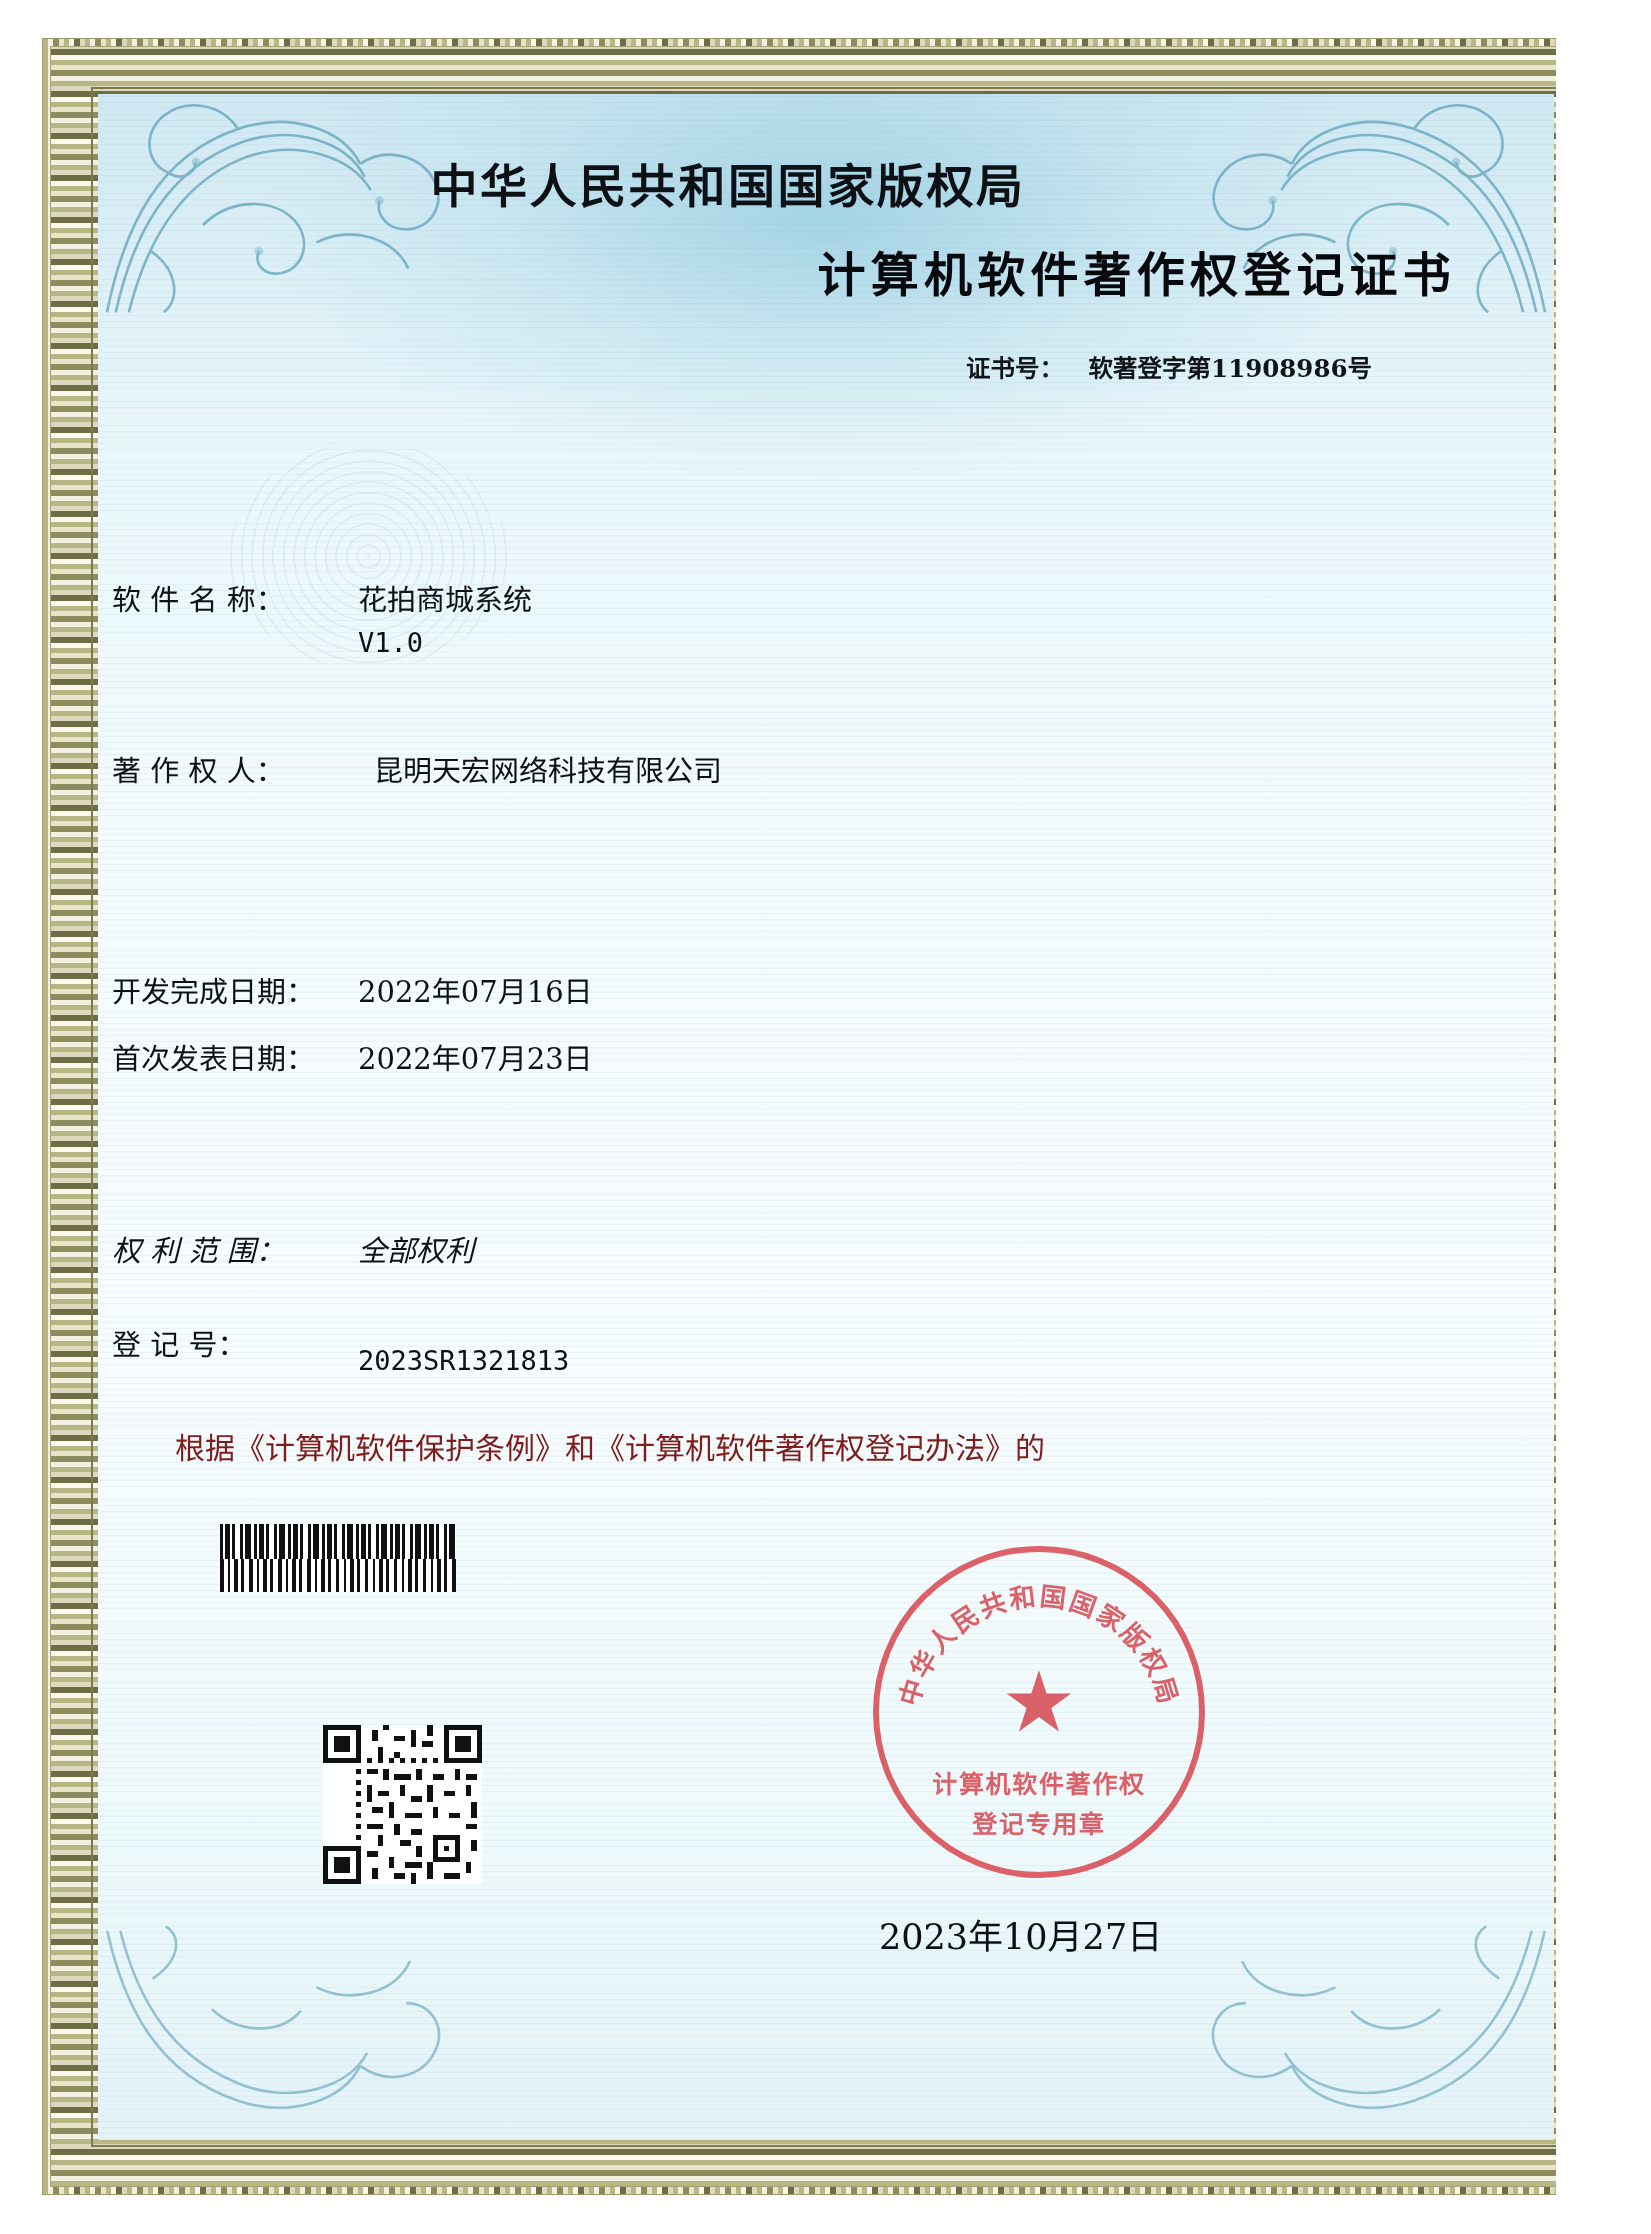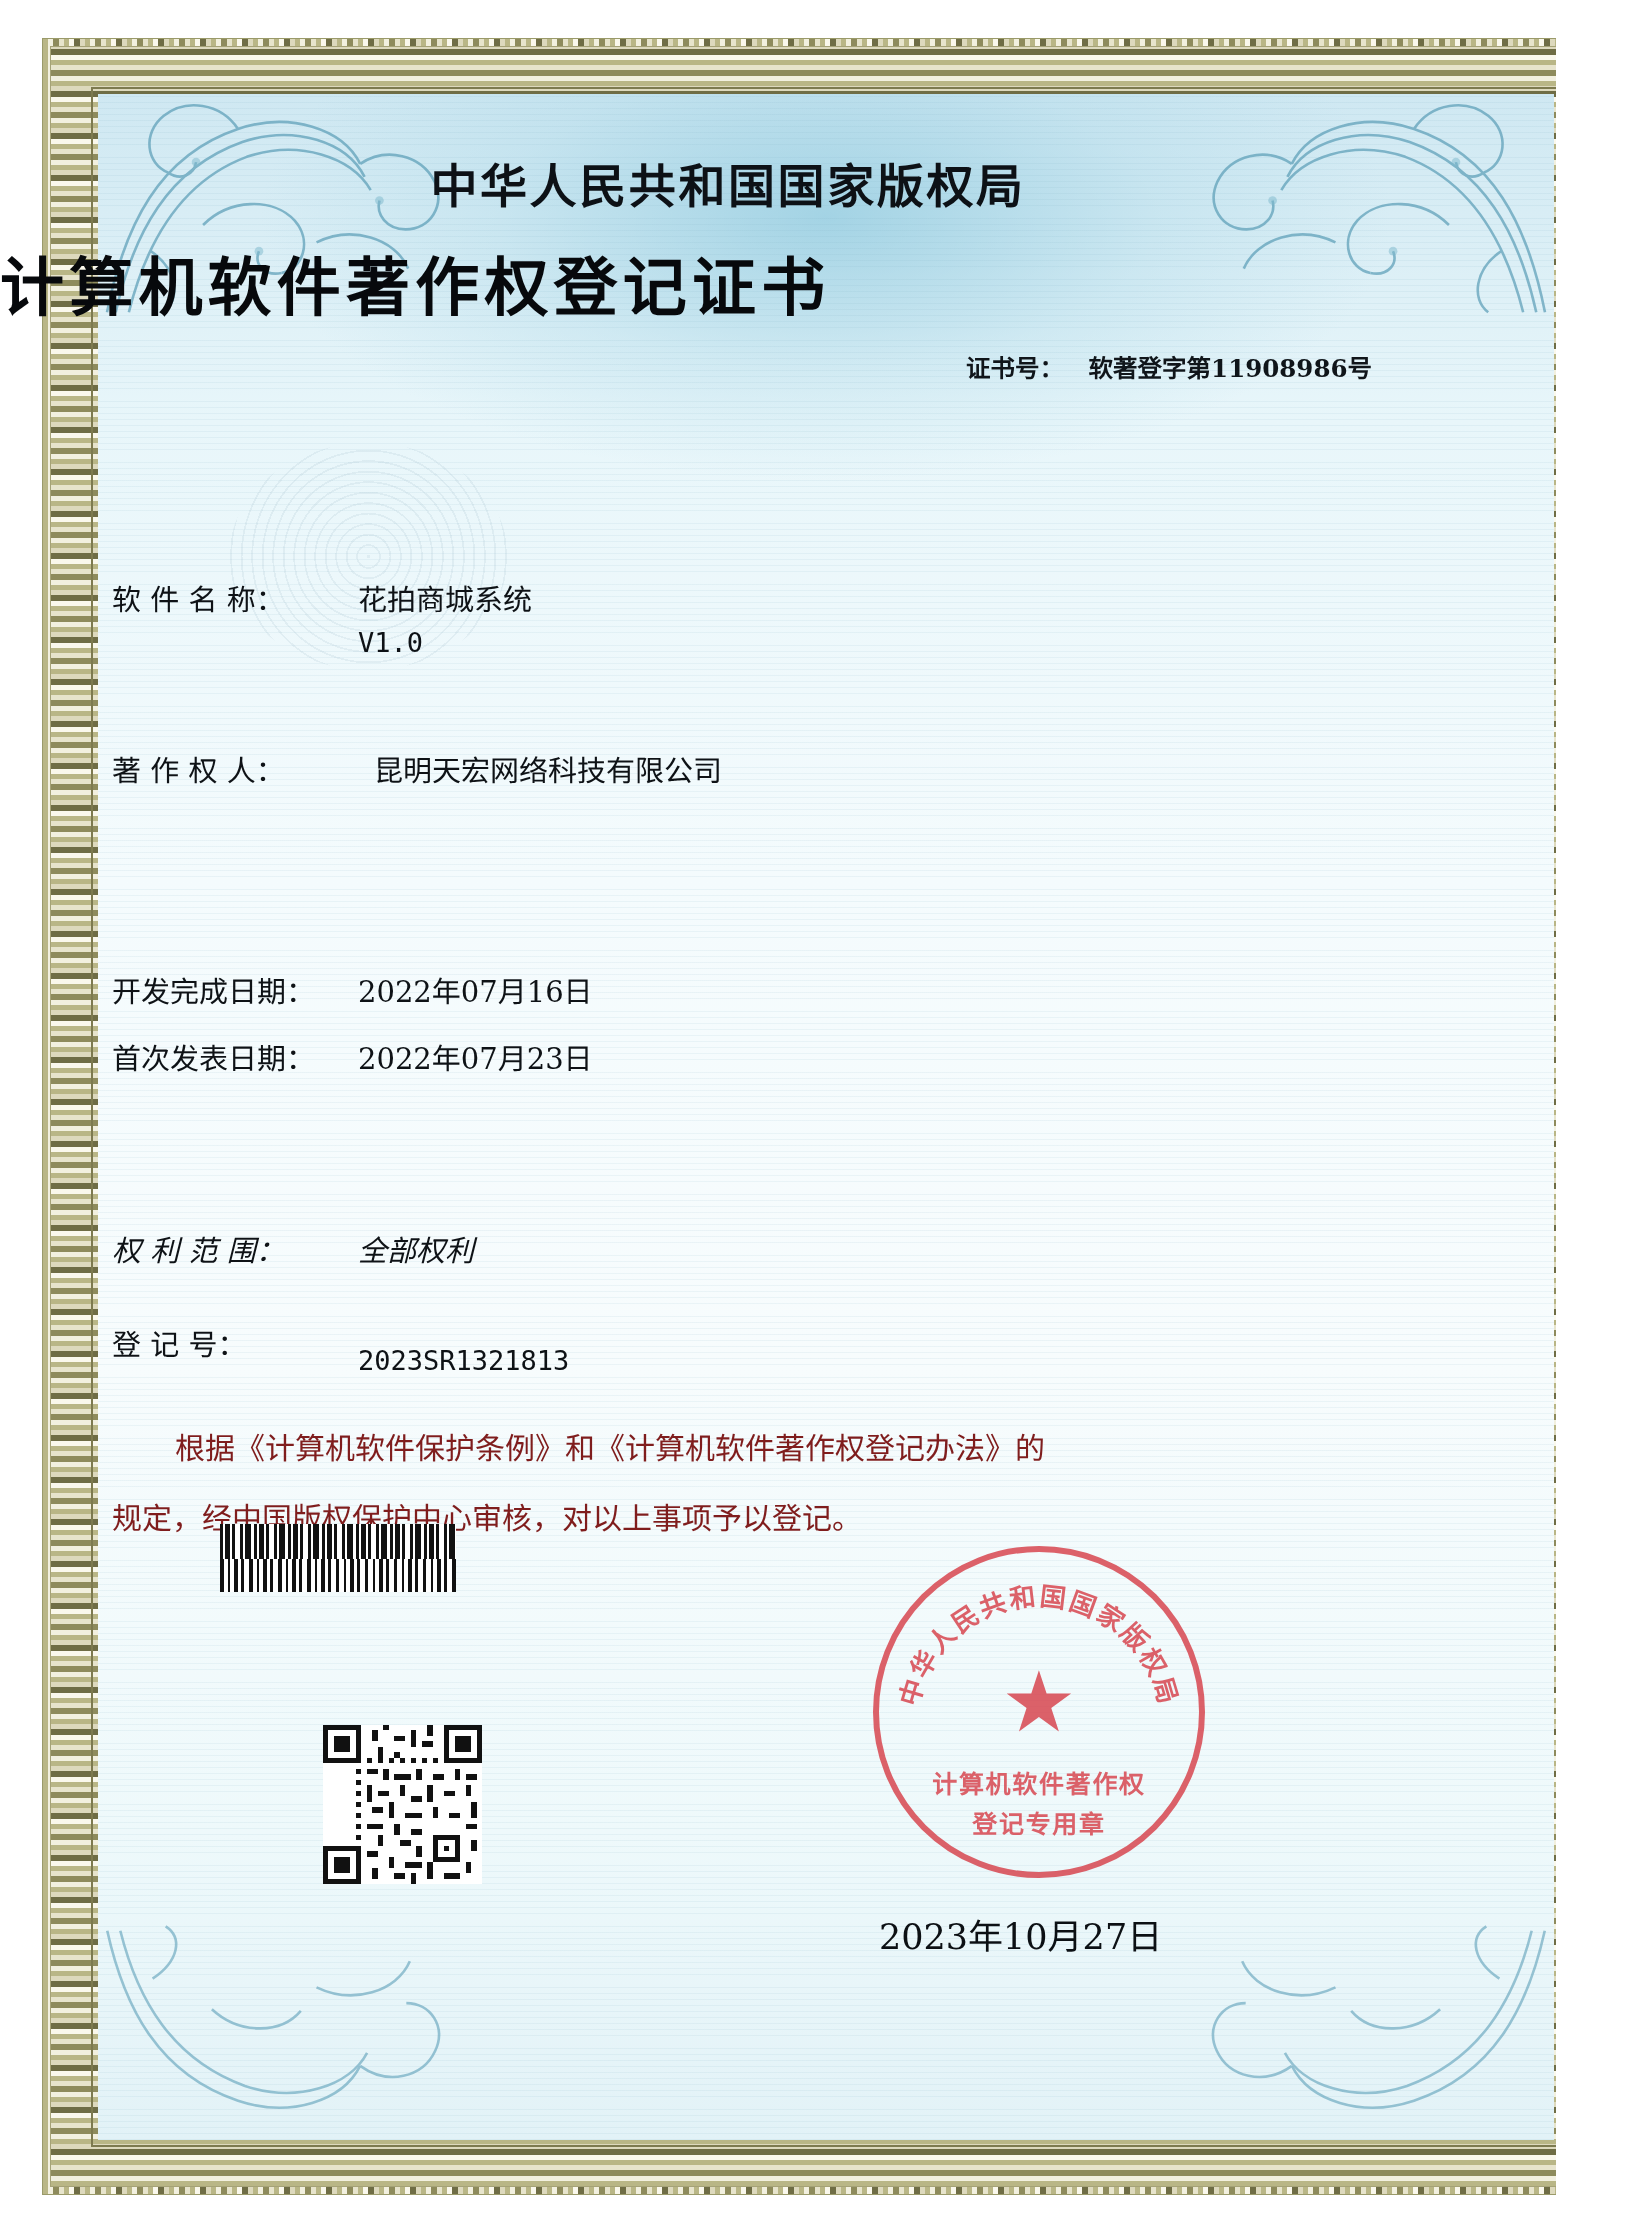--- a/index.html
+++ b/index.html
@@ -171,23 +171,23 @@
     font-size: 47px;
     font-weight: bold;
     letter-spacing: 2.6px;
     color: #0d1116;
   }
   .title-main {
     position: absolute;
     left: 0;
     top: 236px;
     width: 100%;
-    text-align: left;
-    font-family: "DejaVu Serif", "Liberation Serif", serif;
-    font-size: 64px;
+    text-align: right;
+    font-family: "DejaVu Serif", "Liberation Serif", serif;
+    font-size: 48px;
     font-weight: bold;
     letter-spacing: 5.2px;
     color: #07090c;
   }
 
   .cert-no {
     position: absolute;
     right: 84px;
     top: 349px;
     font-family: "DejaVu Serif", "Liberation Serif", serif;
@@ -449,23 +449,20 @@
       <span class="value">全部权利</span>
     </div>
 
     <div class="field" style="top:1321px;">
       <span class="label">登 记 号：</span>
       <span class="value mono">2023SR1321813</span>
     </div>
 
     <div class="statement" style="top:1415px;">
       <span class="indent"></span><span>根据《计算机软件保护条例》和《计算机软件著作权登记办法》的</span>
-    </div>
-    <div class="statement" style="top:1485px;">
-      <span>规定，经中国版权保护中心审核，对以上事项予以登记。</span>
     </div>
 
     <div class="barcode"></div>
 
     <div class="qrcode">
       <svg class="qr-canvas" width="159" height="159" viewBox="0 0 29 29" shape-rendering="crispEdges">
         <rect width="29" height="29" fill="#ffffff"></rect>
         <g fill="#111111">
 
           <rect x="0" y="0" width="7" height="1"></rect>

